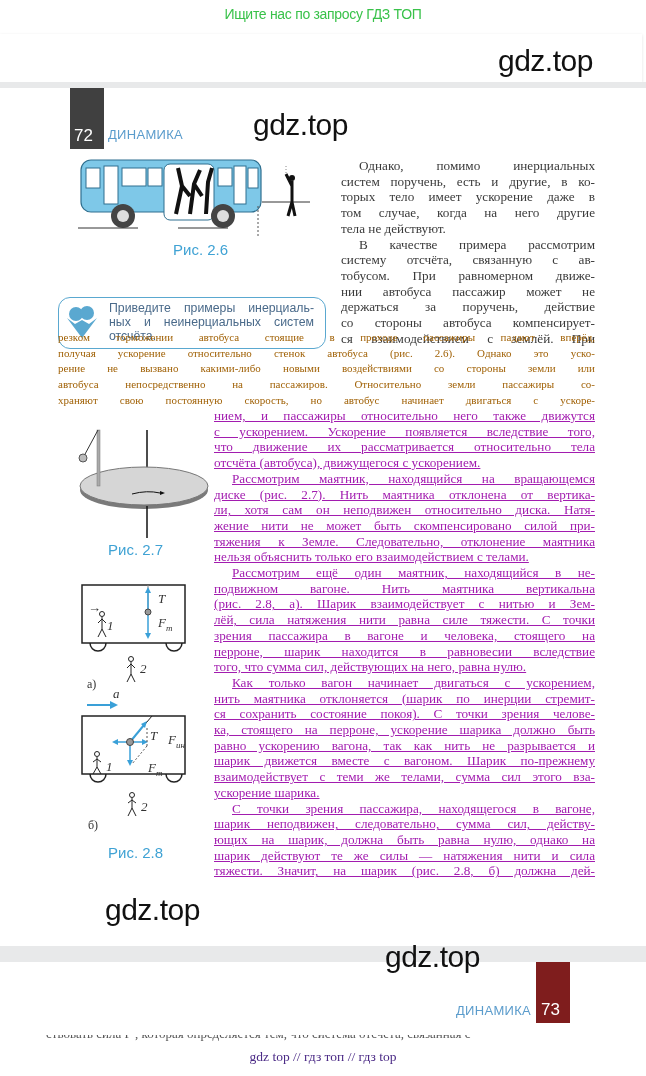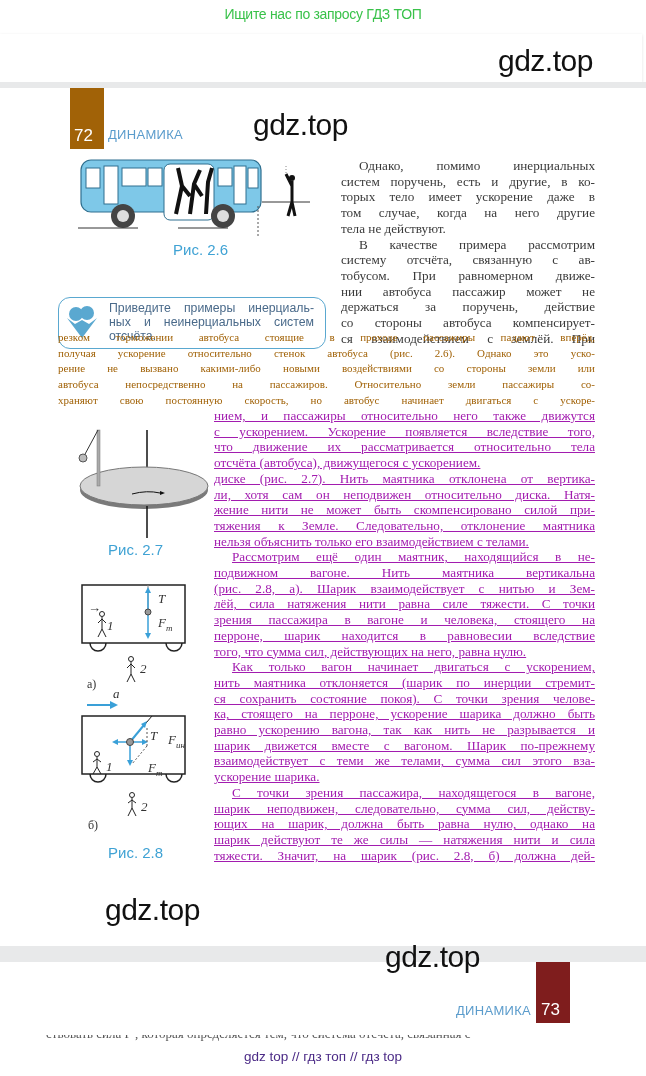--- a/index.html
+++ b/index.html
@@ -4,42 +4,42 @@
 <style>
   html, body { margin:0; padding:0; }
   body { width:646px; height:1076px; background:#ffffff; position:relative; overflow:hidden; font-family:"Liberation Serif", serif; }
   .top-banner { position:absolute; left:0; top:0; width:646px; height:34px; background:#fff; text-align:center; }
   .top-banner span { display:inline-block; margin-top:6px; font-family:"Liberation Sans", sans-serif; font-size:14px; color:#39c24a; letter-spacing:-0.3px; }
   .page-top-card { position:absolute; left:0; top:34px; width:642px; height:48px; background:#fff; box-shadow:0 1px 3px rgba(0,0,0,0.12); }
   .gap { position:absolute; left:0; width:646px; background:#e8e9ea; }
   .wm { position:absolute; font-family:"Liberation Sans", sans-serif; color:#111; font-size:30px; letter-spacing:-0.5px; }
   .page { position:absolute; left:0; width:642px; background:#fff; overflow:hidden; }
   .p72 { top:88px; height:858px; }
-  .tab72 { position:absolute; left:70px; top:0; width:34px; height:61px; background:#a16207; }
+  .tab72 { position:absolute; left:70px; top:0; width:34px; height:61px; background:#404040; }
   .tab72 span { position:absolute; left:4px; bottom:3px; color:#fff; font-family:"Liberation Sans", sans-serif; font-size:17px; }
   .chapter { position:absolute; font-family:"Liberation Sans", sans-serif; font-size:13px; color:#5b9ccc; letter-spacing:0.3px; }
   .caption { position:absolute; font-family:"Liberation Sans", sans-serif; font-size:15px; color:#3fa2d4; }
   .col-right { position:absolute; left:341px; width:254px; font-size:13.2px; line-height:15.7px; color:#3a3a3a; text-align:justify; }
   .full { position:absolute; left:58px; width:537px; font-size:11px; line-height:15.7px; color:#a16207; text-align:justify; }
   .mid { position:absolute; left:214px; width:381px; font-size:13.2px; line-height:15.7px; color:#a21caf; text-align:justify;text-decoration:underline; }
   .line { display:block; white-space:nowrap; text-align-last:justify; text-align:justify; overflow:hidden; }
   .line.last { text-align-last:left; }
   .ind { text-indent:18px; }
   .qbox { position:absolute; left:58px; top:181px; width:266px; height:50px; border:1.5px solid #5aa8d0; border-radius:12px; background:#fff;margin-top:28px; }
   .qbox .txt { position:absolute; left:50px; top:3px; width:205px; font-family:"Liberation Sans", sans-serif; font-size:12.3px; line-height:14px; color:#4a6a8a; }
   .qbox .txt .line { text-align-last:justify; }
   .qbox .txt .line.last { text-align-last:left; }
   .qicon { position:absolute; left:6px; top:6px; }
   .label-ab { position:absolute; font-size:12px; color:#333; }
   .p73 { top:962px; height:114px; }
   .tab73 { position:absolute; left:536px; top:0; width:34px; height:61px; background:#7f1d1d; }
   .tab73 span { position:absolute; left:5px; bottom:3px; color:#fff; font-family:"Liberation Sans", sans-serif; font-size:17px; }
   .cutline { position:absolute; left:46px; top:73px; width:520px; height:8px; overflow:hidden; }
   .cutline span { position:absolute; top:-9px; left:0; font-size:13px; color:#555; white-space:nowrap; }
-  .bottom-links { position:absolute; left:0; top:1049px; width:646px; text-align:center; font-family:Liberation Sans, sans-serif; font-size:13.5px; color:#4b2a86; }
+  .bottom-links { position:absolute; left:0; top:1049px; width:646px; text-align:center; font-family:Liberation Serif, serif; font-size:13.5px; color:#4b2a86; }
 </style>
 </head>
 <body>
 
 <div class="top-banner">
   <span>Ищите нас по запросу ГДЗ ТОП</span>
 </div>
 <div class="page-top-card">
   <div class="wm" style="left:498px; top:10px;">gdz.top</div>
 </div>
@@ -182,20 +182,21 @@
   <div class="label-ab" style="left:106px; top:671px; font-style:italic; font-size:13px;">1</div>
   <div class="label-ab" style="left:141px; top:711px; font-style:italic; font-size:13px;">2</div>
   <div class="label-ab" style="left:88px; top:730px;">б)</div>
   <div class="caption" style="left:108px; top:756px;">Рис. 2.8</div>
 
   <div class="mid" style="top:320px;">
     <span class="line">нием, и пассажиры относительно него также движутся</span>
     <span class="line">с ускорением. Ускорение появляется вследствие того,</span>
     <span class="line">что движение их рассматривается относительно тела</span>
     <span class="line last">отсчёта (автобуса), движущегося с ускорением.</span>
+    <span class="line ind">Рассмотрим маятник, находящийся на вращающемся</span>
     <span class="line">диске (рис. 2.7). Нить маятника отклонена от вертика-</span>
     <span class="line">ли, хотя сам он неподвижен относительно диска. Натя-</span>
     <span class="line">жение нити не может быть скомпенсировано силой при-</span>
     <span class="line">тяжения к Земле. Следовательно, отклонение маятника</span>
     <span class="line last">нельзя объяснить только его взаимодействием с телами.</span>
     <span class="line ind">Рассмотрим ещё один маятник, находящийся в не-</span>
     <span class="line">подвижном вагоне. Нить маятника вертикальна</span>
     <span class="line">(рис. 2.8, а). Шарик взаимодействует с нитью и Зем-</span>
     <span class="line">лёй, сила натяжения нити равна силе тяжести. С точки</span>
     <span class="line">зрения пассажира в вагоне и человека, стоящего на</span>

